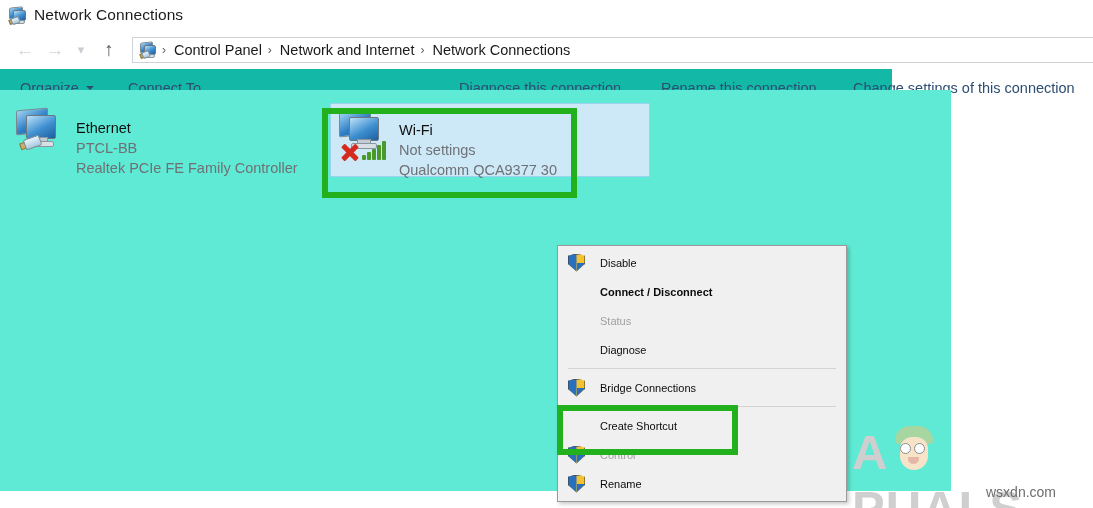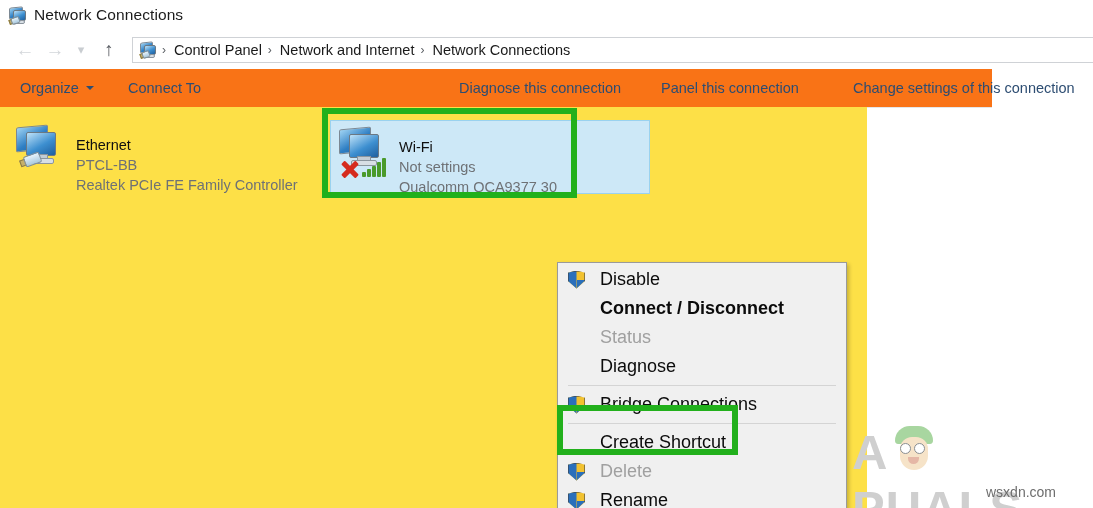--- a/index.html
+++ b/index.html
@@ -87,22 +87,22 @@
     color: #5b5f64;
     font-size: 12px;
     padding: 0 4px 0 2px;
     flex: none;
   }
 
   
   #commandbar {
     position: absolute;
     left: 0; top: 69px;
-    width: 992px; height: 38px;
-    background: #f97316;
+    width: 892px; height: 38px;
+    background: #14b8a6;
     border-bottom: 1px solid #e4e6e8;
     display: flex;
     align-items: center;
   }
   .cmd {
     font-size: 14.5px;
     color: #2d4d72;
     white-space: nowrap;
     display: flex;
     align-items: center;
@@ -112,23 +112,23 @@
     margin-left: 7px;
     width: 0; height: 0;
     border-left: 4px solid transparent;
     border-right: 4px solid transparent;
     border-top: 4px solid #2d4d72;
   }
 
   
   #content {
     position: absolute;
-    left: 0; top: 107px;
-    width: 867px; height: 401px;
-    background: #fde047;
+    left: 0; top: 90px;
+    width: 951px; height: 401px;
+    background: #5eead4;
   }
 
   
   .adapter {
     position: absolute;
     display: flex;
     align-items: flex-start;
     padding: 5px 6px 6px 6px;
     box-sizing: border-box;
   }
@@ -257,21 +257,21 @@
     box-shadow: 2px 2px 4px rgba(0,0,0,0.22);
     padding: 2px 0 3px 0;
     box-sizing: border-box;
     z-index: 20;
   }
   .mi {
     height: 29px;
     display: flex;
     align-items: center;
     padding-left: 10px;
-    font-size: 18px;
+    font-size: 11px;
     color: #0b0b0b;
     white-space: nowrap;
   }
   .mi.bold { font-weight: bold; }
   .mi.disabled { color: #a0a0a0; }
   .mi .shield {
     width: 17px; height: 18px;
     flex: none;
     margin-right: 15px;
     position: relative;
@@ -420,21 +420,21 @@
   </div>
 </div>
 
 <div id="commandbar">
   <span class="cmd" style="position:absolute;left:20px;">
     <span>Organize</span>
     <span class="caret"></span>
   </span>
   <span class="cmd" style="position:absolute;left:128px;">Connect To</span>
   <span class="cmd" style="position:absolute;left:459px;">Diagnose this connection</span>
-  <span class="cmd" style="position:absolute;left:661px;">Panel this connection</span>
+  <span class="cmd" style="position:absolute;left:661px;">Rename this connection</span>
   <span class="cmd" style="position:absolute;left:853px;">Change settings of this connection</span>
 </div>
 
 <div id="content">
 
   <div class="adapter" id="adapter-ethernet">
     <span class="ico pcicon">
       <span class="mon-back"></span>
       <span class="mon-front"></span>
       <span class="stand"></span>
@@ -519,21 +519,21 @@
       <span>Create Shortcut</span>
     </div>
 
     <div class="mi disabled">
       <span class="shield">
         <span class="sh"></span>
           <span class="sh-tl"></span>
           <span class="sh-br"></span>
           <span class="sh-ol"></span>
       </span>
-      <span>Delete</span>
+      <span>Control</span>
     </div>
 
     <div class="mi">
       <span class="shield">
         <span class="sh"></span>
           <span class="sh-tl"></span>
           <span class="sh-br"></span>
           <span class="sh-ol"></span>
       </span>
       <span>Rename</span>

